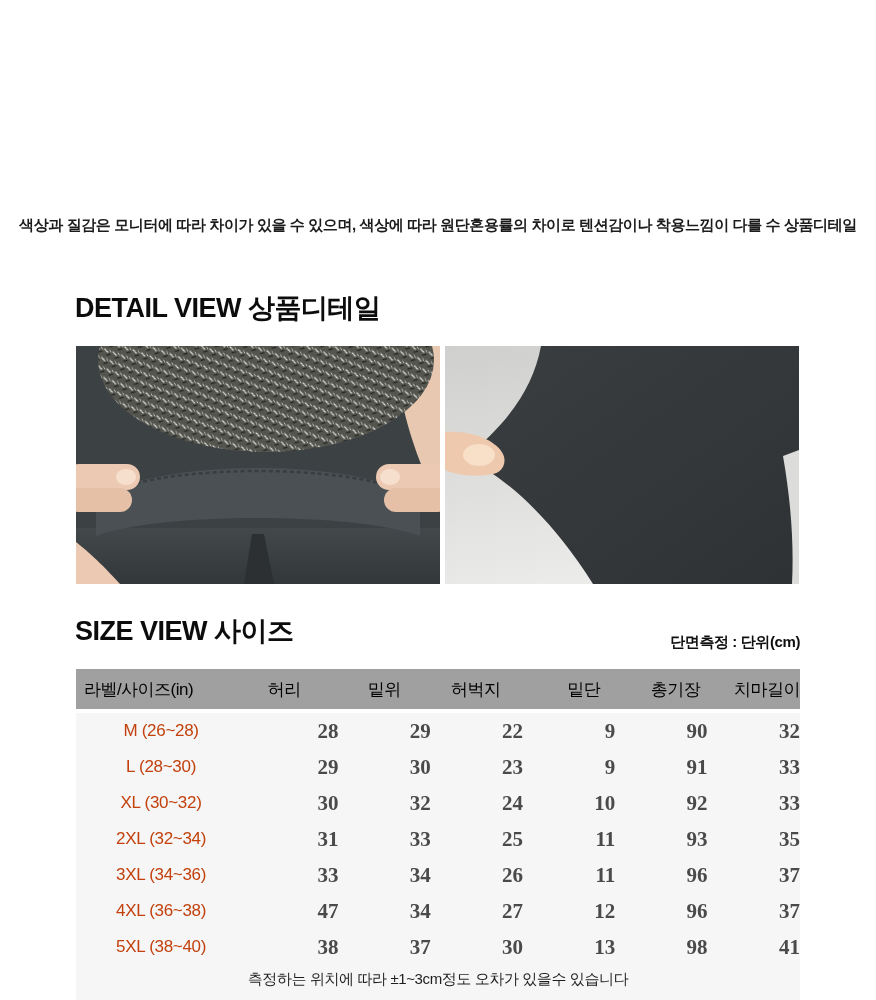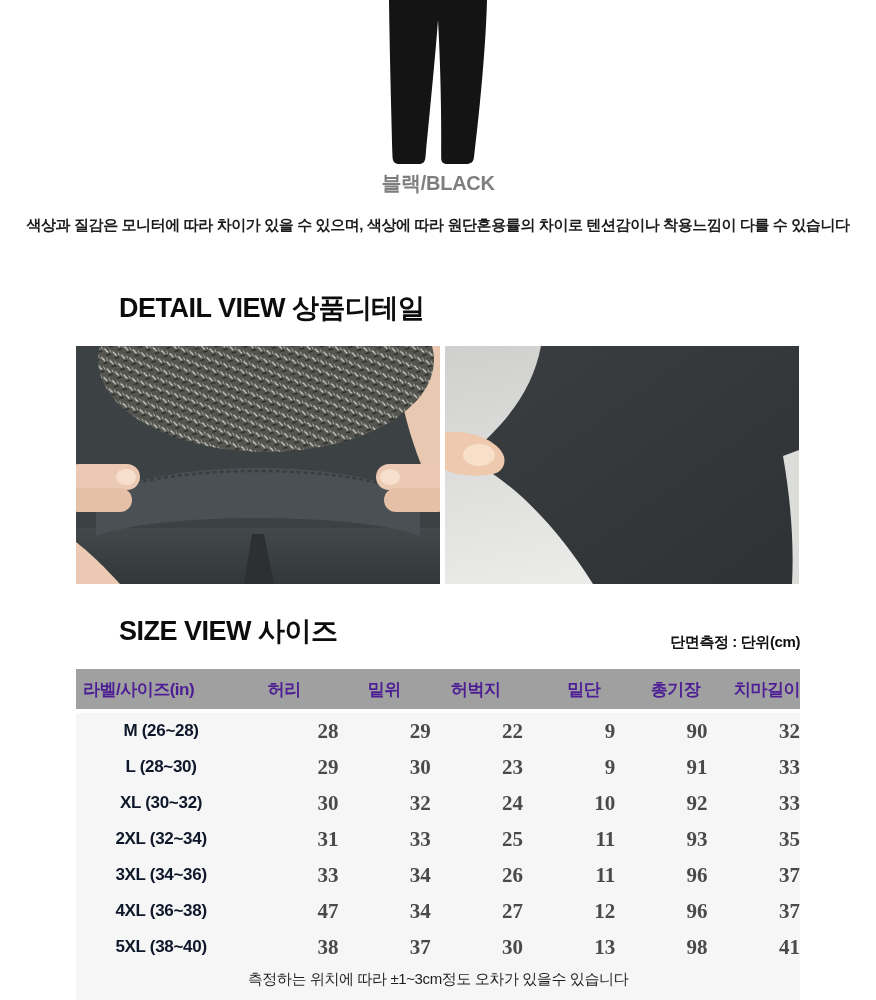--- a/index.html
+++ b/index.html
@@ -18,63 +18,57 @@
   .swatch-label{
     margin-top:4px;font-size:20px;font-weight:bold;color:#7e7e7e;
     letter-spacing:-0.3px;white-space:nowrap;
   }
   .color-notice{
     margin-top:20px;text-align:center;font-size:15px;font-weight:bold;
     color:#1b1b1b;letter-spacing:-0.4px;white-space:nowrap;
   }
   
   .section-heading{
-    margin:58px 0 0 119px;font-size:27px;font-weight:800;color:#0c0c0c;
+    margin:58px 0 0 75px;font-size:27px;font-weight:800;color:#0c0c0c;
     letter-spacing:-0.5px;line-height:1.15;
   }
   .section-heading.size{margin-top:32px;}
   
   .photo-strip{
     margin:22px 76px 0 76px;height:238px;display:flex;gap:5px;
   }
   .photo-strip svg{display:block;}
   
   .unit-note{
     margin:-14px 76px 0 12px;text-align:right;font-size:15px;font-weight:bold;
     color:#101010;letter-spacing:-0.4px;height:20px;
   }
   .size-table{margin:16px 76px 0 76px;}
   .tbl-header{
-    display:flex;height:40px;background:#a0a0a0;color:#4c1d95;
-    font-size:17px;font-weight:bold;align-items:center;letter-spacing:-0.5px;gap:32px;
+    display:flex;height:40px;background:#a0a0a0;color:#000000;
+    font-size:17px;font-weight:normal;align-items:center;letter-spacing:-0.5px;gap:32px;
   }
   .tbl-body{background:#f6f6f7;margin-top:4px;padding-bottom:2px;}
   .tbl-row{display:flex;height:36px;align-items:center;}
   .c0{width:23.5%;text-align:center;}
   .cv{width:12.75%;text-align:right;}
-  .tbl-row .c0{font-size:17px;font-weight:700;color:#0f172a;letter-spacing:-0.3px;}
+  .tbl-row .c0{font-size:17px;font-weight:400;color:#c2410c;letter-spacing:-0.3px;}
   .tbl-row .cv{font-size:21px;font-weight:600;color:#4a4a4a;font-family:Liberation Serif, serif;}
   .tbl-footnote{
     text-align:center;font-size:15px;font-weight:normal;color:#1e1e1e;
     padding:5px 0 9px 0;letter-spacing:-0.4px;
   }
 </style>
 </head>
 <body>
 
 <div class="swatch-row">
-  <div class="swatch-col">
-    <svg width="110" height="166" viewBox="0 0 104 166">
-      <path d="M3 0 L101 0 C100 40 95 100 88 157 C87.5 162 85 164 80 164 L61 164 C57 164 55 162 55.2 157 C55.8 110 54 55 52 20 C49.5 55 44 110 39.5 157 C39 162 37 164 33 164 L13 164 C9 164 6.8 162 6.5 157 C5 100 3.5 40 3 0 Z" fill="#141414"></path>
-    </svg>
-    <div class="swatch-label">블랙/BLACK</div>
-  </div>
 </div>
 
-<div class="color-notice">색상과 질감은 모니터에 따라 차이가 있을 수 있으며, 색상에 따라 원단혼용률의 차이로 텐션감이나 착용느낌이 다를 수 있습니다</div>
+<div class="color-notice">색상과 질감은 모니터에 따라 차이가 있을 수 있으며, 색상에 따라 원단혼용률의 차이로 텐션감이나 착용느낌이 다를 수 상품디테일</div>
 
 <h2 class="section-heading">DETAIL VIEW 상품디테일</h2>
 
 <div class="photo-strip">
 
   <svg width="364" height="238" viewBox="0 0 364 238">
     <defs>
       <pattern id="fuzz" width="9" height="9" patternUnits="userSpaceOnUse" patternTransform="rotate(20)">
         <rect width="9" height="9" fill="#55554f"></rect>
         <path d="M1 2 L5 4" stroke="#e6e6e0" stroke-width="1.3" stroke-linecap="round"></path>

